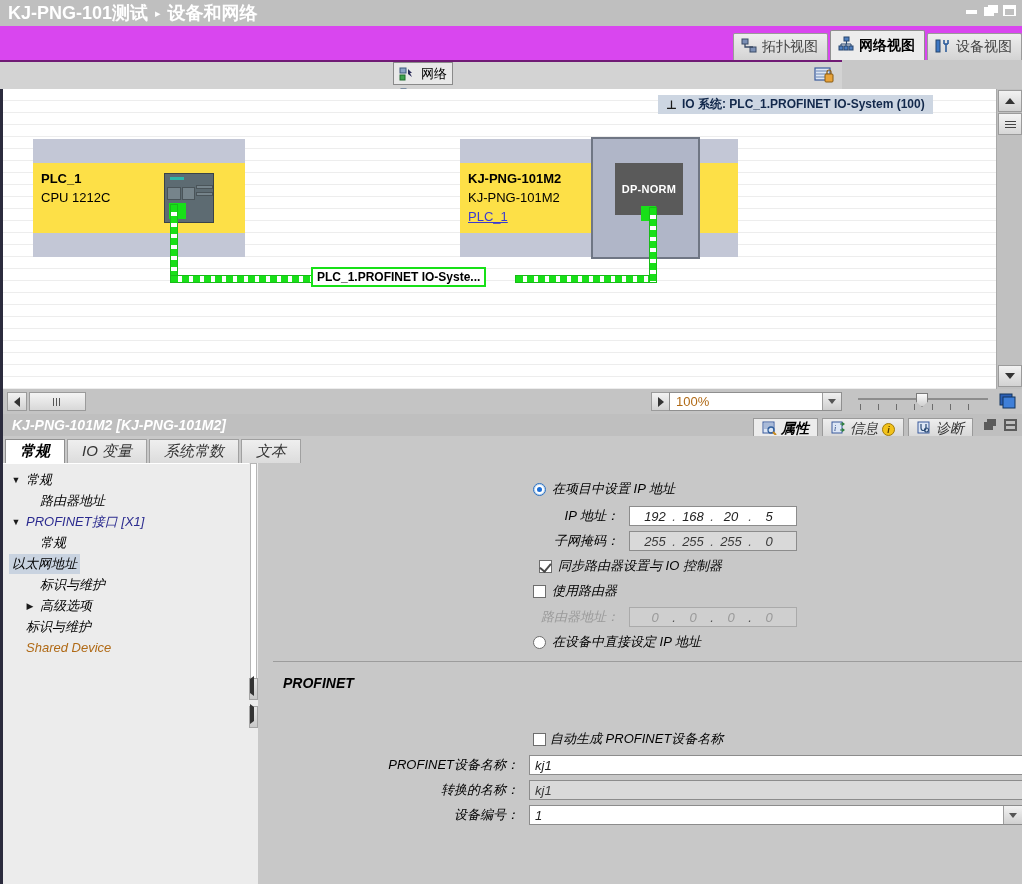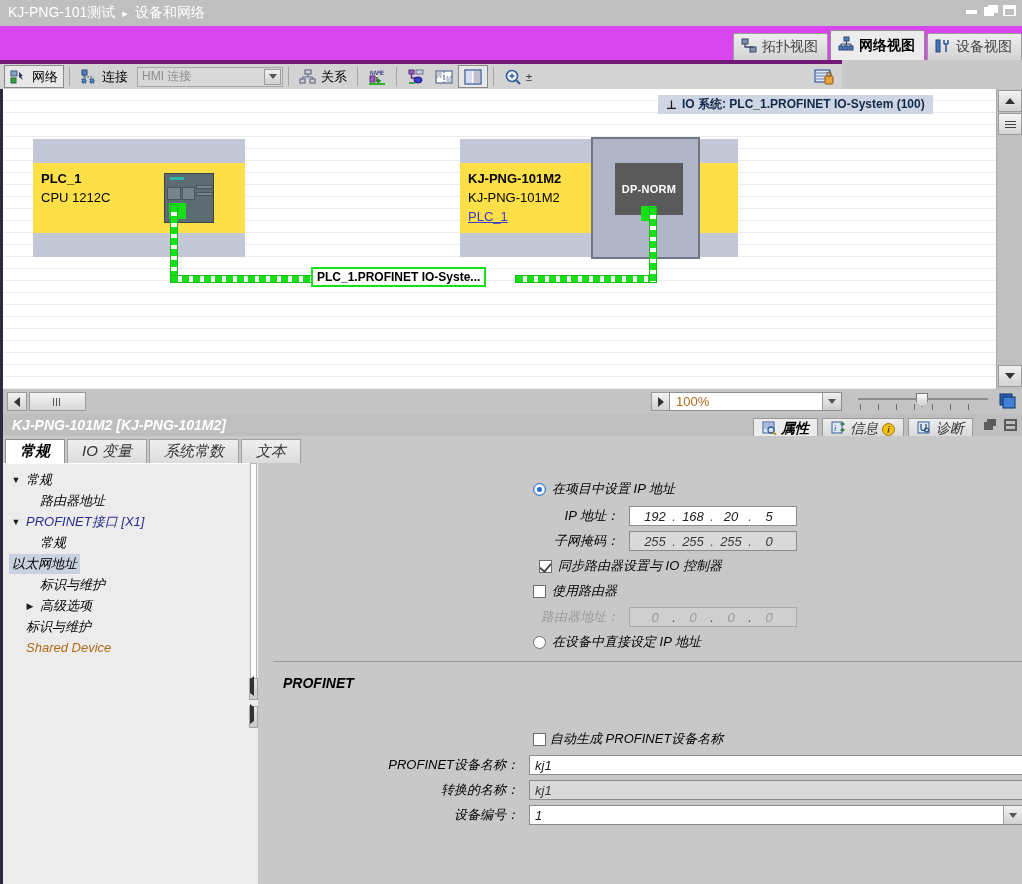--- a/index.html
+++ b/index.html
@@ -12,21 +12,21 @@
     overflow:hidden;
     -webkit-font-smoothing:antialiased;
   }
   .app { position:relative; width:1022px; height:884px; background:#c8c8c8; }
 
   
   .titlebar{
     position:absolute; left:0; top:0; width:1022px; height:26px;
     background:#bfbfbf; display:flex; align-items:center; padding-left:8px;
   }
-  .titlebar .bc-part{ font-size:14px; color:#ffffff; font-weight:normal; letter-spacing:0px;}
+  .titlebar .bc-part{ font-size:18px; color:#ffffff; font-weight:bold; letter-spacing:0px;}
   .titlebar .bc-sep{ color:#ffffff; font-size:11px; margin:0 7px; }
   .winbtns{ position:absolute; right:6px; top:4px; display:flex; gap:6px; align-items:center;}
   .wb{ width:13px; height:13px; position:relative; }
   .wb-min::after{content:""; position:absolute; left:1px; bottom:3px; width:11px; height:4px; background:#ffffff;}
   .wb-rest::before{content:""; position:absolute; left:3px; top:0px; width:10px; height:8px; background:#ffffff; border:1px solid #bfbfbf;}
   .wb-rest::after{content:""; position:absolute; left:0px; top:3px; width:10px; height:9px; background:#ffffff;}
   .wb-max::before{content:""; position:absolute; left:0; top:1px; width:13px; height:11px; background:#ffffff;}
   .wb-max::after{content:""; position:absolute; left:2px; top:5px; width:9px; height:6px; background:#bfbfbf;}
 
   
@@ -45,22 +45,22 @@
   }
   .vtab.active{
     background:#ececec; color:#000; font-weight:bold;
     height:30px; border-color:#8f8f8f;
   }
   .vtab-label{ white-space:nowrap; }
 
   
   .toolbar{
     position:absolute; left:0; top:60px; width:842px; height:29px;
-    background:#d3d3d3; border-top:4px solid #701a75;
-    display:flex; align-items:center; padding-left:4px; gap:0px;
+    background:#d3d3d3; border-top:2px solid #701a75;
+    display:flex; align-items:center; padding-left:4px; gap:0px;flex-direction:column;
   }
   .tb-btn{ display:flex; align-items:center; gap:4px; padding:2px 5px; height:23px; }
   .tb-btn.pressed{ border:1px solid #8a8a8a; background:#e8e8e8; }
   .tb-label{ font-size:13px; color:#000; white-space:nowrap;}
   .tb-sep{ width:1px; height:19px; background:#b0b0b0; margin:0 5px; border-right:1px dotted #9b9b9b; }
   .combo{
     width:146px; height:20px; background:#d8d8d8; border:1px solid #a6a6a6;
     display:flex; align-items:center; position:relative; margin-left:4px;
   }
   .combo .ctext{ padding-left:4px; color:#8c8c8c; font-size:12px;}

